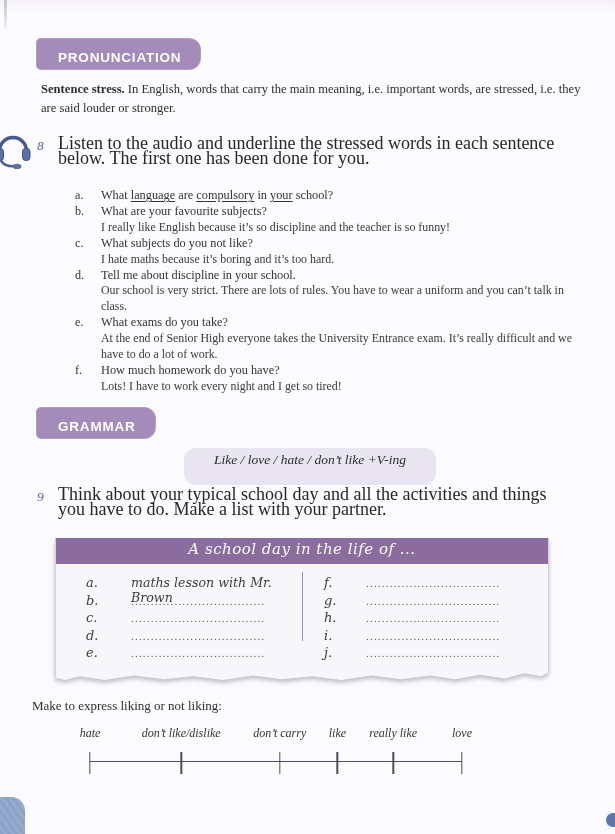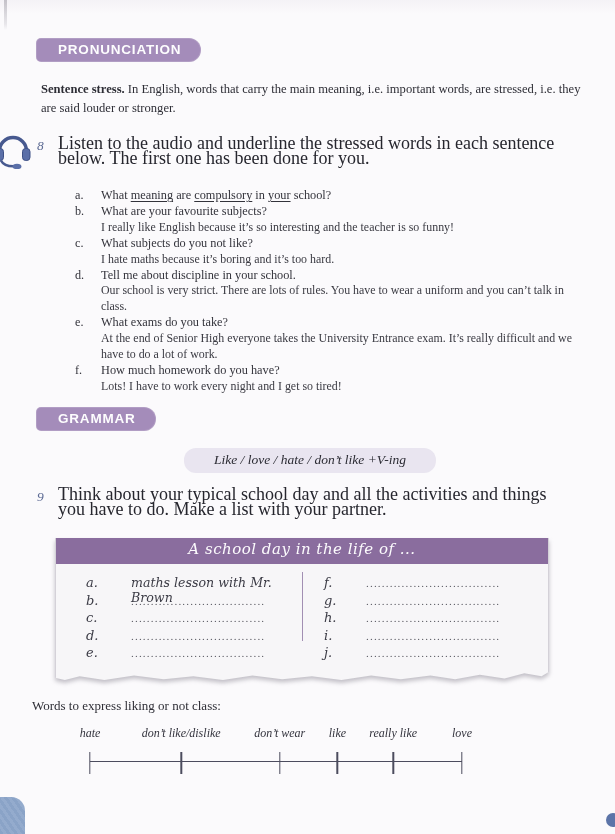--- a/index.html
+++ b/index.html
@@ -16,21 +16,21 @@
     color:#2e2e36;
   }
   .scan-sliver{
     position:absolute;left:4px;top:0;width:3px;height:30px;
     background:linear-gradient(180deg,#9d9aa3,#d8d6dc 80%,transparent);
     opacity:.55;
   }
   
   .badge{
     position:absolute;left:36px;
-    padding:4px 20px 5px 22px;
+    padding:12px 20px 5px 22px;
     border-radius:5px 12px 12px 5px;
     font-family:"Liberation Sans", sans-serif;
     font-weight:bold;font-size:13.5px;letter-spacing:.8px;
     color:#fdfdfe;
     box-shadow:inset 0 0 0 1px rgba(255,255,255,.15);
   }
   .badge.pron{top:38px;}
   .badge.gram{top:407px;}
   
   .intro{
@@ -57,21 +57,21 @@
   
   .qa-list{position:absolute;left:75px;top:188px;width:515px;}
   .qa-item{display:grid;grid-template-columns:26px 1fr;}
   .qa-letter{font-size:12.2px;line-height:15.9px;color:#33333b;}
   .qa-q{font-size:12.3px;line-height:15.9px;color:#33333b;}
   .qa-a{font-size:11.9px;line-height:15.9px;color:#3a3a42;}
   .qa-a u, .qa-q u{text-decoration:underline;text-underline-offset:2px;}
   
   .pill{
     position:absolute;top:448px;left:310px;transform:translateX(-50%);
-    padding:4px 30px 5px 30px;border-radius:12px;
+    padding:4px 30px 17px 30px;border-radius:12px;
     font-style:italic;font-size:13.5px;color:#2b2b33;
     white-space:nowrap;
   }
   
   .panel{
     position:absolute;left:55px;top:538px;width:492px;height:152px;
     filter:drop-shadow(0 3px 2px rgba(110,104,120,.4));
   }
   .panel-clip{
     width:100%;height:100%;
@@ -160,28 +160,28 @@
 
   <div class="exrow e8">
     <span class="exnum">8</span>
     <span class="exinstr">Listen to the audio and underline the stressed words in each sentence below. The first one has been done for you.</span>
   </div>
 
   <div class="qa-list" id="qa-list">
       <div class="qa-item">
         <span class="qa-letter">a.</span>
         <div>
-          <div class="qa-q">What <u>meaning</u> are <u>compulsory</u> in <u>your</u> school?</div>
+          <div class="qa-q">What <u>language</u> are <u>compulsory</u> in <u>your</u> school?</div>
         </div>
       </div>
       <div class="qa-item">
         <span class="qa-letter">b.</span>
         <div>
           <div class="qa-q">What are your favourite subjects?</div>
-          <div class="qa-a">I really like English because it’s so interesting and the teacher is so funny!</div>
+          <div class="qa-a">I really like English because it’s so discipline and the teacher is so funny!</div>
         </div>
       </div>
       <div class="qa-item">
         <span class="qa-letter">c.</span>
         <div>
           <div class="qa-q">What subjects do you not like?</div>
           <div class="qa-a">I hate maths because it’s boring and it’s too hard.</div>
         </div>
       </div>
       <div class="qa-item">
@@ -272,29 +272,29 @@
             <div class="prow">
               <span class="spacer"></span>
               <span class="p-letter">j.</span>
               <span class="p-text dotted">..................................</span>
             </div>
           </div>
       </div>
     </div>
   </div>
 
-  <p class="liking-label">Words to express liking or not class:</p>
+  <p class="liking-label">Make to express liking or not liking:</p>
 
   <div class="scale" id="scale">
     <div class="scale-line"></div>
   <span class="scale-label" style="left: 0%;">hate</span>
       <div class="scale-tick" style="left: 0%;"></div>
       <span class="scale-label" style="left: 24.5%;">don’t like/dislike</span>
       <div class="scale-tick" style="left: 24.5%;"></div>
-      <span class="scale-label" style="left: 51%;">don’t wear</span>
+      <span class="scale-label" style="left: 51%;">don’t carry</span>
       <div class="scale-tick" style="left: 51%;"></div>
       <span class="scale-label" style="left: 66.5%;">like</span>
       <div class="scale-tick" style="left: 66.5%;"></div>
       <span class="scale-label" style="left: 81.5%;">really like</span>
       <div class="scale-tick" style="left: 81.5%;"></div>
       <span class="scale-label" style="left: 100%;">love</span>
       <div class="scale-tick" style="left: 100%;"></div>
     </div>
 
   <div class="corner-tab"></div>

